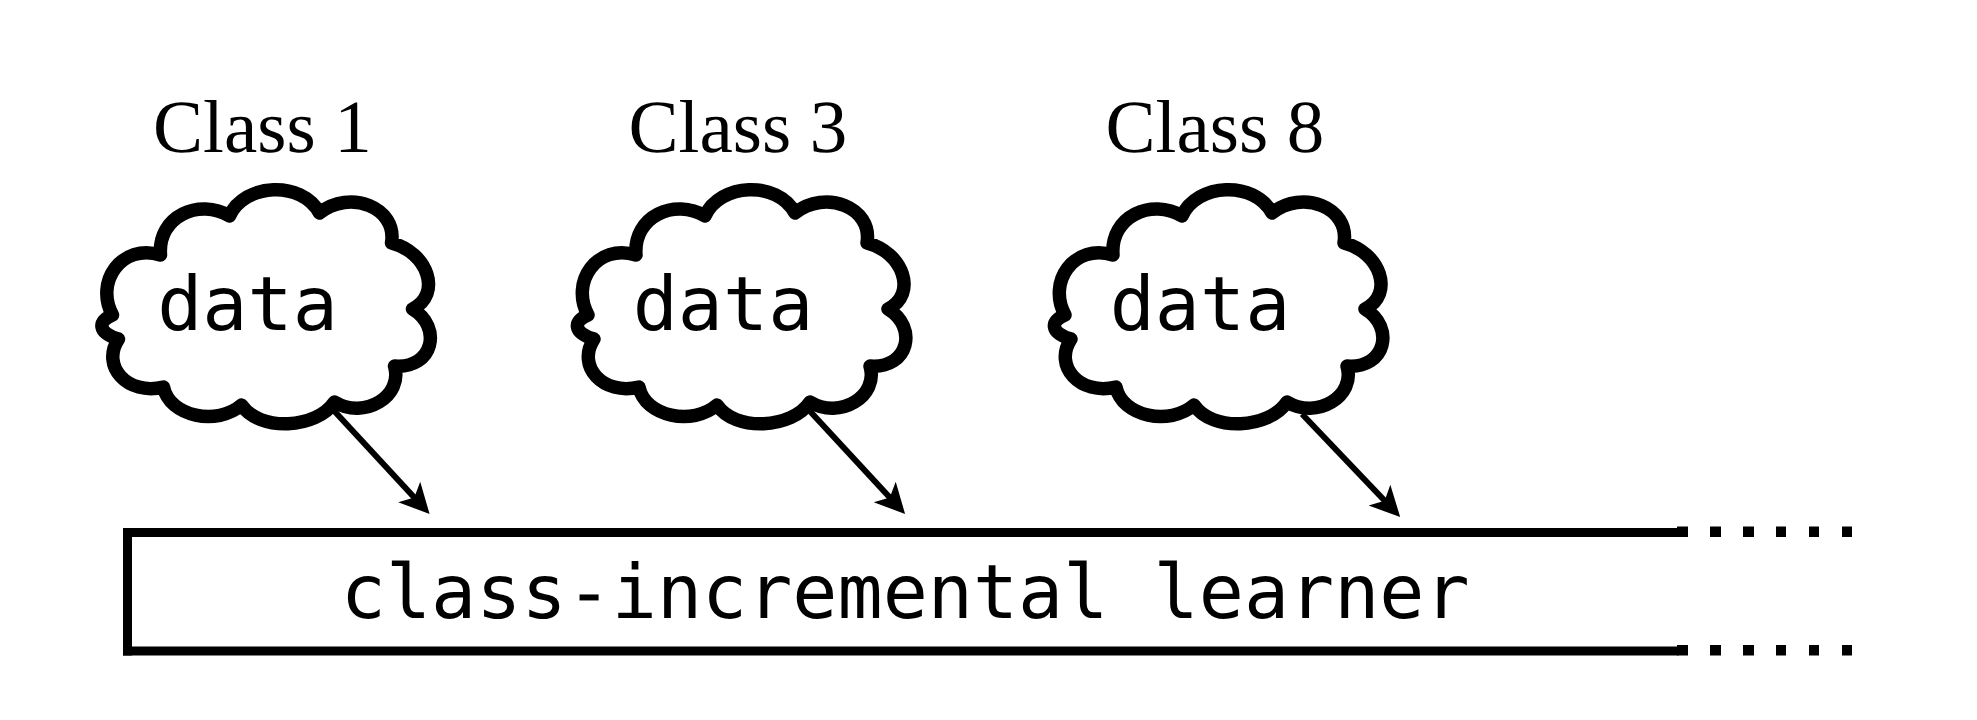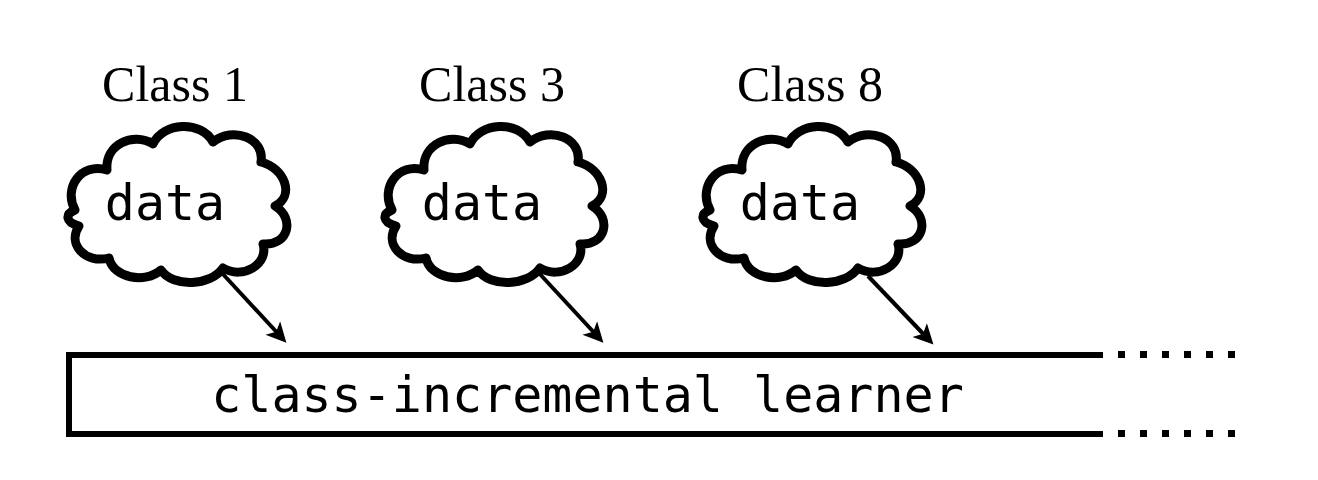--- a/index.html
+++ b/index.html
@@ -19,21 +19,21 @@
   .cloud{ position:absolute; top:54px; left:0; width:240px; height:178px; }
   .cloud svg{ position:absolute; top:0; left:0; display:block; }
   .cloud-text{
     position:absolute; top:0; left:0; width:100%; height:100%;
     display:flex; align-items:center; justify-content:center;
     transform:translate(-10px,2px);
     font-family:"DejaVu Sans Mono", monospace; font-size:50px; white-space:nowrap;
   }
   .arrows{ position:absolute; top:0; left:0; width:1318px; height:480px; pointer-events:none; }
   .learner-box{
-    position:absolute; left:66px; top:352px; width:1037px; height:85px;
+    position:absolute; left:82px; top:352px; width:1037px; height:85px;
     border:6px solid var(--ink); border-right:none; background:var(--bg);
     display:flex; align-items:center; justify-content:center;
   }
   .learner-box span{
     font-family:"DejaVu Sans Mono", monospace; font-size:50px; white-space:nowrap;
   }
   .dots{
     position:absolute; left:1118px; width:126px; height:7px;
     background:repeating-linear-gradient(90deg, var(--ink) 0 7px, transparent 7px 22px);
   }

